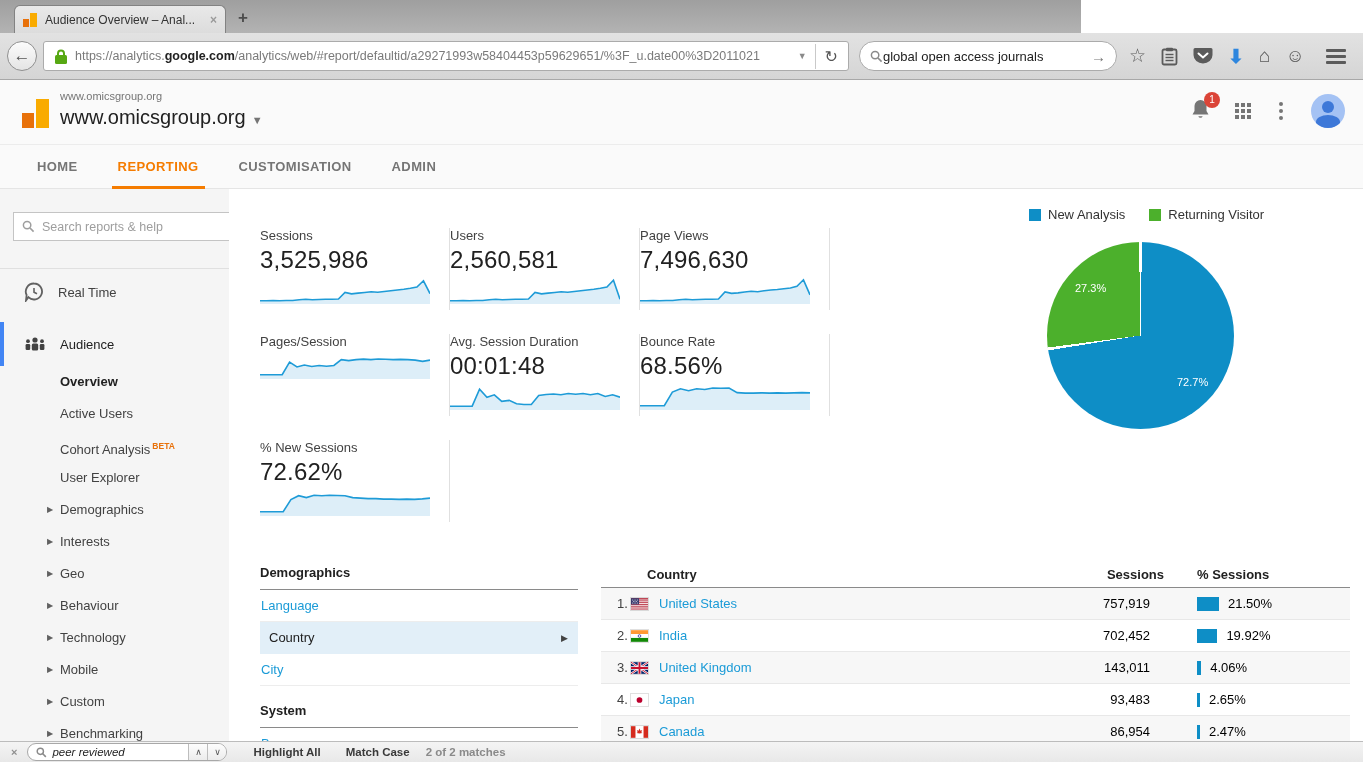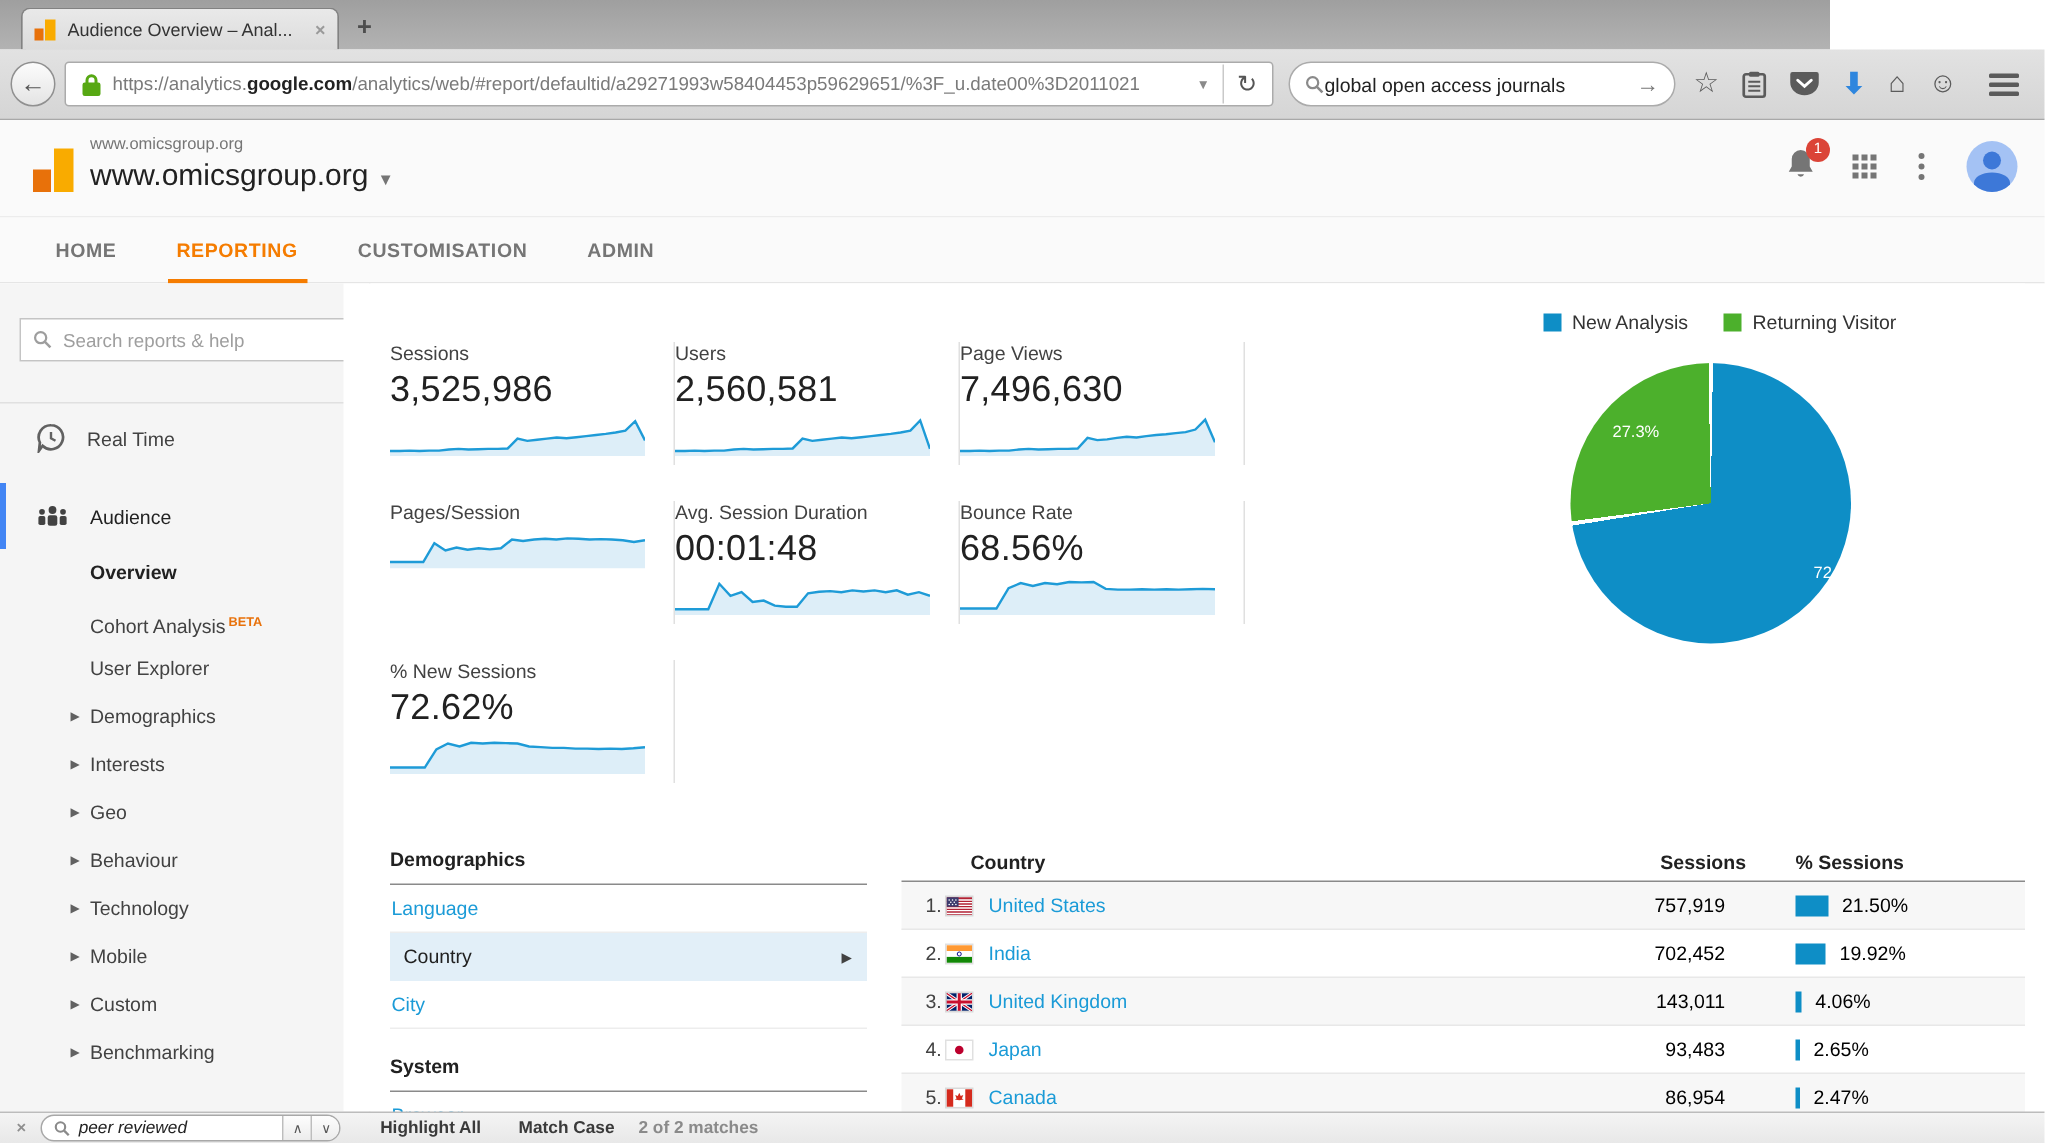--- a/index.html
+++ b/index.html
@@ -1,20 +1,20 @@
 <!DOCTYPE html>
 <html><head>
 <meta charset="utf-8">
 <style>
   * { margin:0; padding:0; box-sizing:border-box; }
   html,body { width:1363px; height:762px; overflow:hidden;
     font-family:"Liberation Sans", sans-serif; background:#fff; }
 
   
-  .tab-strip { position:absolute; left:0; top:0; width:1220px; height:33px;
+  .tab-strip { position:absolute; left:0; top:0; width:1081px; height:33px;
     background:linear-gradient(#9f9f9f,#b3b3b3); }
   .tab { position:absolute; left:14px; top:5px; width:212px; height:28px;
     background:linear-gradient(#e9e9e9,#dcdcdc); border:1px solid #828282; border-bottom:none;
     border-radius:6px 6px 0 0; display:flex; align-items:center; padding:0 8px; gap:6px; }
   .tab-title { font-size:12px; color:#333; white-space:nowrap; overflow:hidden; flex:1; }
   .tab-close { color:#9a9a9a; font-size:12px; font-weight:bold; cursor:default; }
   .new-tab { position:absolute; left:238px; top:8px; color:#4d4d4d; font-size:17px; font-weight:bold; }
   .favicon { width:16px; height:14px; position:relative; flex:none; }
   .favicon .b1 { position:absolute; left:0; bottom:0; width:6px; height:8px; background:#e8710a; }
   .favicon .b2 { position:absolute; left:7px; bottom:0; width:7px; height:14px; background:#f9ab00; }
@@ -282,20 +282,21 @@
         <circle cx="4" cy="6.2" r="1.9" fill="#424242"></circle>
         <rect x="1.6" y="9" width="4.6" height="6" rx="1.2" fill="#424242"></rect>
         <circle cx="18" cy="6.2" r="1.9" fill="#424242"></circle>
         <rect x="15.8" y="9" width="4.6" height="6" rx="1.2" fill="#424242"></rect>
       </svg>
       <span>Audience</span>
     </div>
 
     <ul class="sub-list">
       <li class="current"><span>Overview</span></li>
+      <li><span>Active Users</span></li>
       <li><span>Cohort Analysis</span><span class="beta">BETA</span></li>
       <li><span>User Explorer</span></li>
       <li><span class="tri">▶</span><span>Demographics</span></li>
       <li><span class="tri">▶</span><span>Interests</span></li>
       <li><span class="tri">▶</span><span>Geo</span></li>
       <li><span class="tri">▶</span><span>Behaviour</span></li>
       <li><span class="tri">▶</span><span>Technology</span></li>
       <li><span class="tri">▶</span><span>Mobile</span></li>
       <li><span class="tri">▶</span><span>Custom</span></li>
       <li><span class="tri">▶</span><span>Benchmarking</span></li>
@@ -370,21 +371,21 @@
         <span class="sq" style="background: rgb(14, 142, 198);"></span>
         <span>New Analysis</span>
       </span>
       <span class="entry">
         <span class="sq" style="background: rgb(76, 176, 44);"></span>
         <span>Returning Visitor</span>
       </span>
     </div>
     <div class="pie" style="background: conic-gradient(rgb(255, 255, 255) 0%, rgb(255, 255, 255) 0.25%, rgb(14, 142, 198) 0.25%, rgb(14, 142, 198) 72.45%, rgb(255, 255, 255) 72.45%, rgb(255, 255, 255) 72.7%, rgb(255, 255, 255) 72.7%, rgb(255, 255, 255) 72.95%, rgb(76, 176, 44) 72.95%, rgb(76, 176, 44) 99.75%, rgb(255, 255, 255) 99.75%, rgb(255, 255, 255) 100%);">
       <span class="pie-label" style="left:28px; top:40px;">27.3%</span>
-      <span class="pie-label" style="left:130px; top:134px;margin-left:32px;">72.7%</span>
+      <span class="pie-label" style="left:130px; top:134px;">72.7%</span>
     </div>
 
     <div class="demo-panel">
       <div class="panel-h">Demographics</div>
       <div class="demo-row">
           <span class="link">Language</span>
         </div>
       <div class="demo-row sel">
         <span>Country</span>
         <span class="arrow">▶</span>

